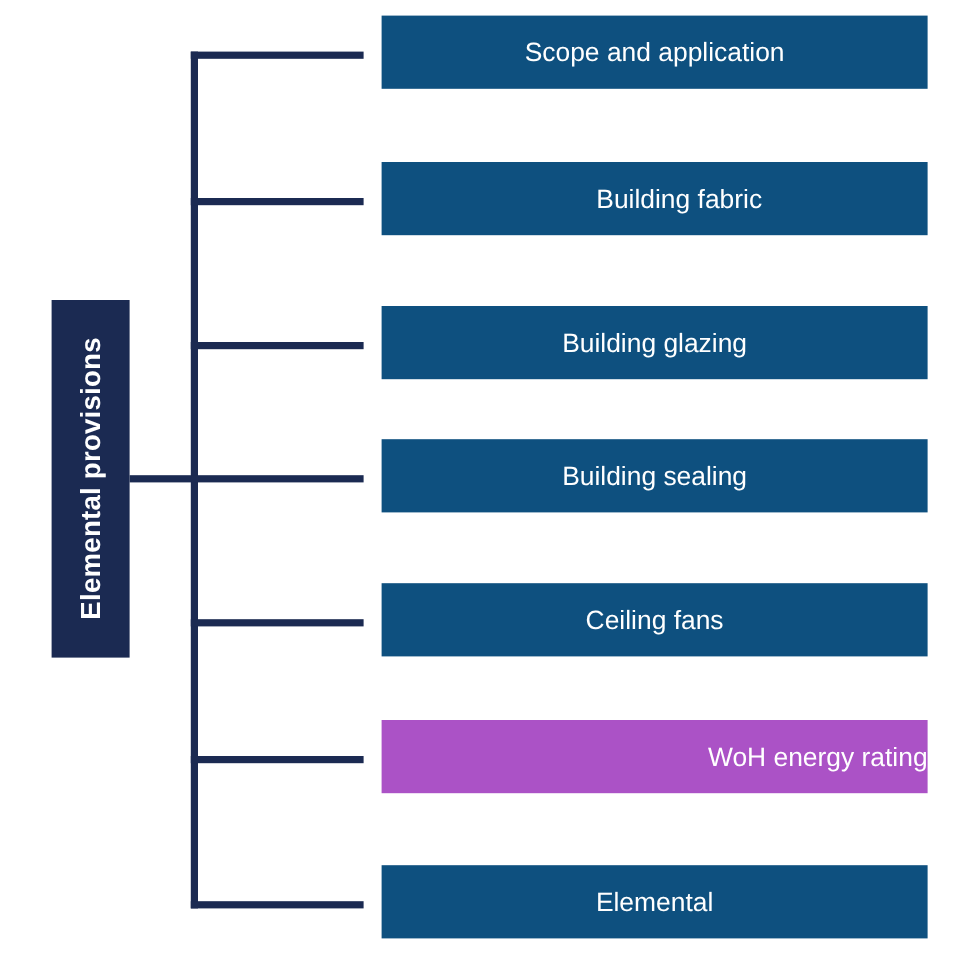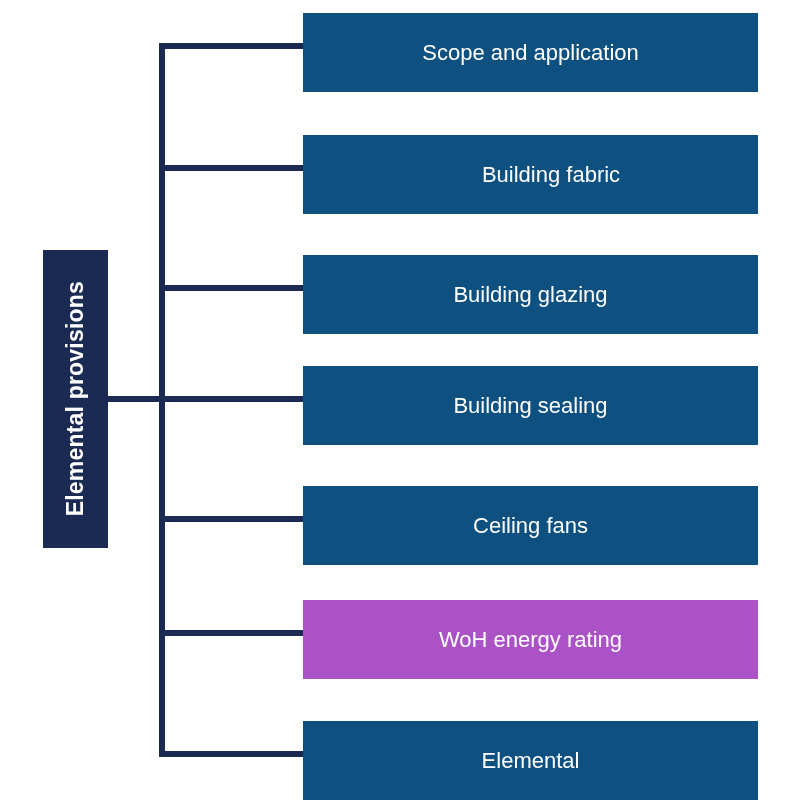--- a/index.html
+++ b/index.html
@@ -56,30 +56,30 @@
   .b1 { top: 43px; }
   .b2 { top: 165px; }
   .b3 { top: 285px; }
   .b4 { top: 396px; }
   .b5 { top: 516px; }
   .b6 { top: 630px; }
   .b7 { top: 751px; }
   
   .node {
     position: absolute;
-    left: 303px;
-    width: 455px; height: 79px;
+    left: 318px;
+    width: 455px; height: 61px;
     background: var(--node-fill);
     color: var(--text);
     display: flex; align-items: center; justify-content: center;
     font-size: 22px;
     font-weight: 400;
     text-align: center;
   }
-  .node.highlight { background: var(--highlight-fill); }
+  .node.highlight { background: var(--highlight-fill); justify-content: flex-end; }
   .n1 { top: 13px; }
   .n2 { top: 135px; padding-left: 41px; }
   .n3 { top: 255px; }
   .n4 { top: 366px; }
   .n5 { top: 486px; }
   .n6 { top: 600px; }
   .n7 { top: 721px; }
 </style>
 </head>
 <body>

